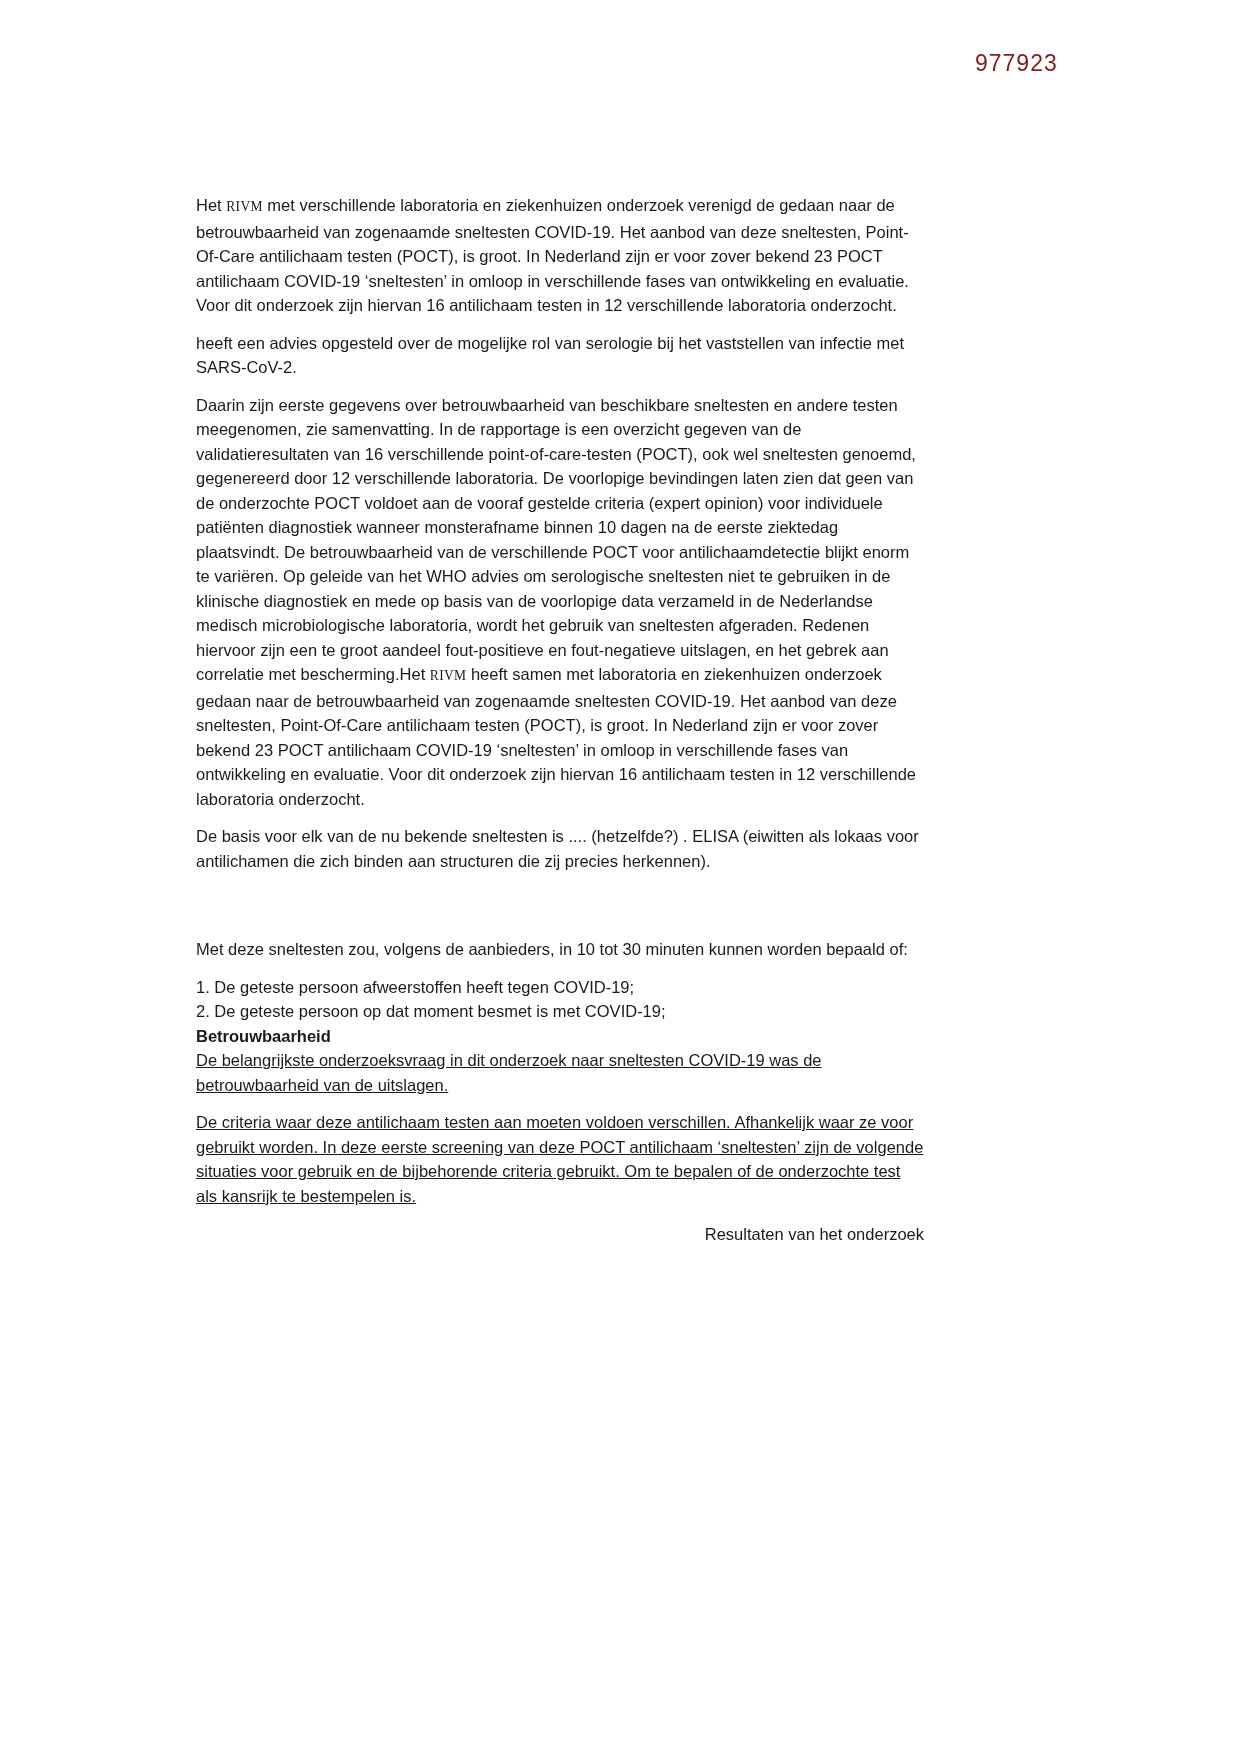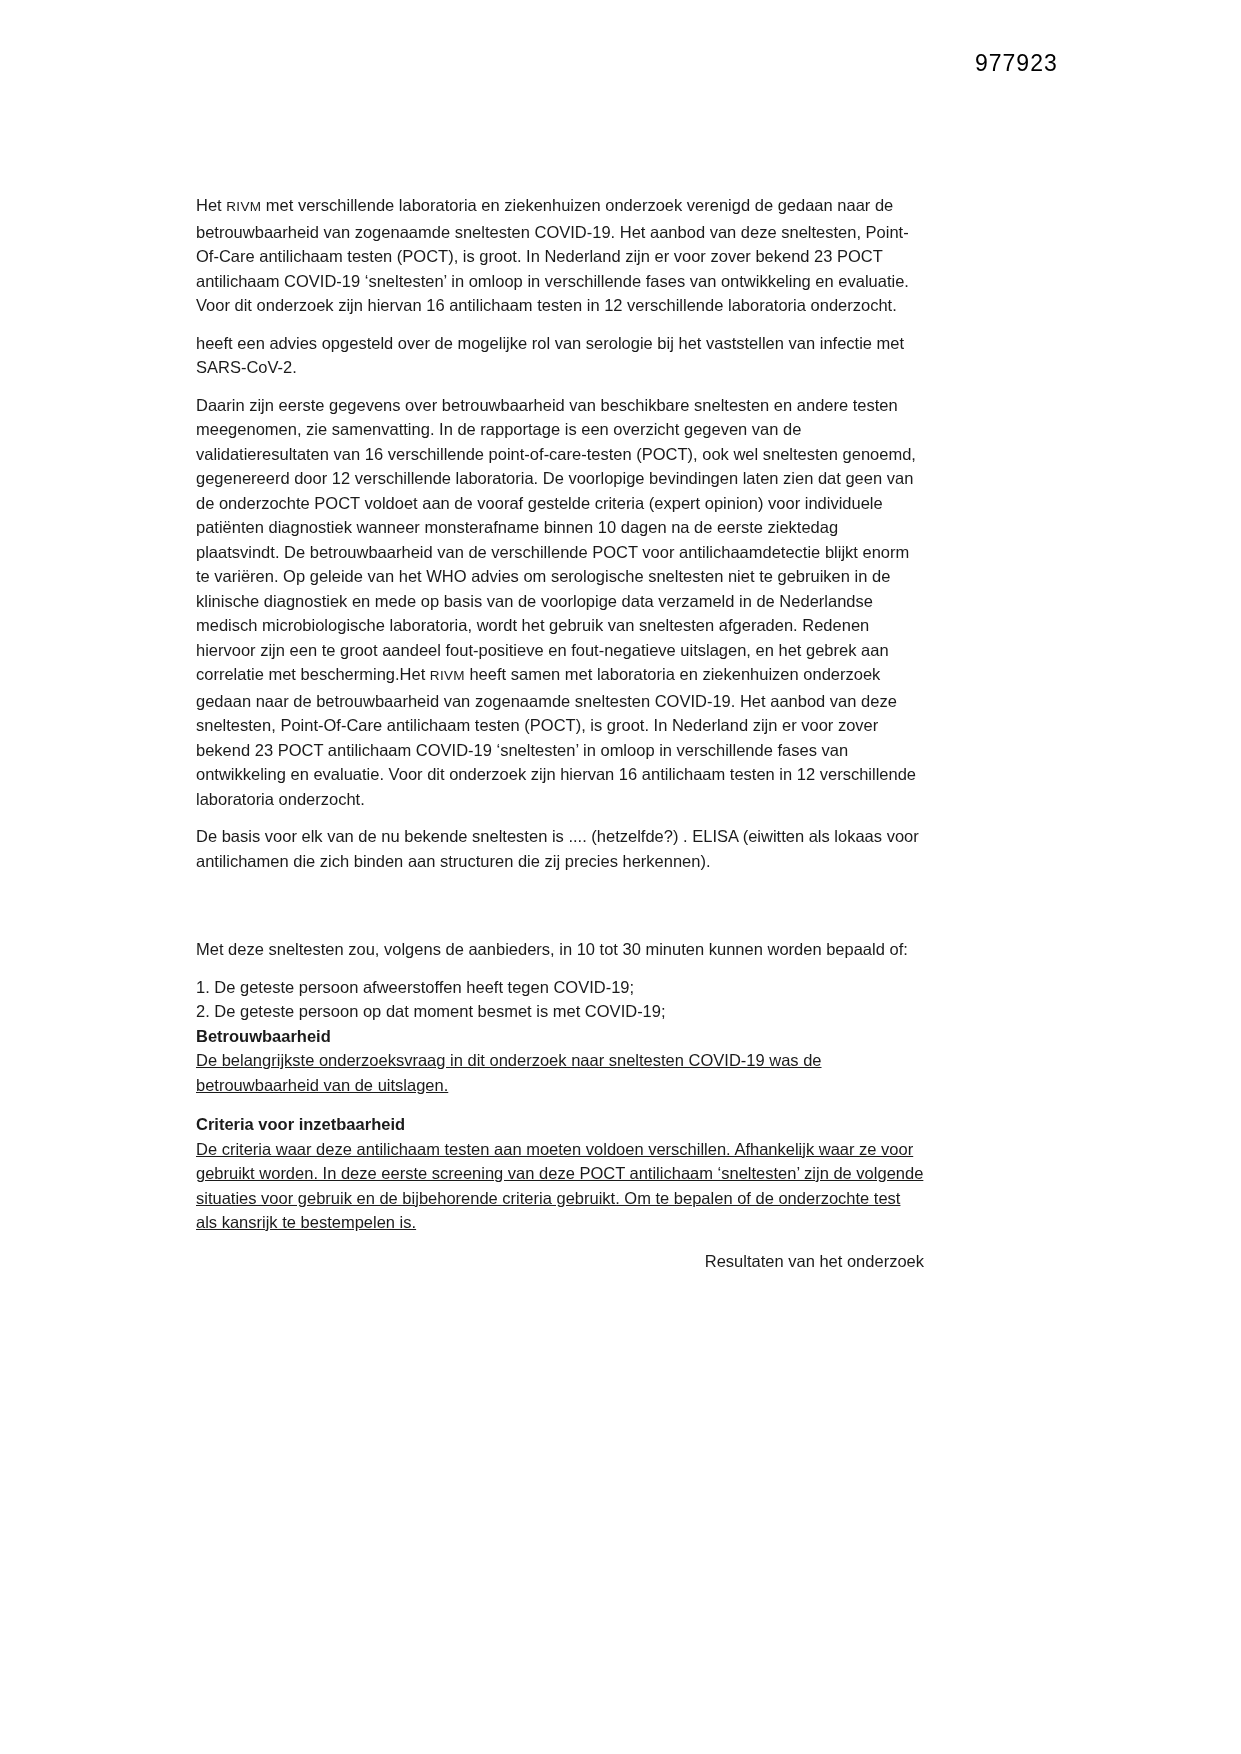--- a/index.html
+++ b/index.html
@@ -15,37 +15,38 @@
     font-family: "Liberation Sans", sans-serif;
     color: #1b1b1b;
     overflow: hidden;
   }
   .page-number {
     position: absolute;
     top: 50px;
     left: 975px;
     font-size: 23px;
     letter-spacing: 1px;
-    color: #000000;
+    color: #7f1d1d;
   }
   .content {
     position: absolute;
     top: 193px;
     left: 196px;
     width: 728px;
     font-size: 16.5px;
     line-height: 24.5px;
     text-align: left;
   }
   .para {
     margin: 0 0 13px 0;
   }
   .rivm {
     font-size: 0.82em;
     letter-spacing: 0.3px;
+    font-family: Liberation Serif, serif;
   }
   .block-gap-large {
     margin-top: 64px;
   }
   .block-gap-medium {
     margin-top: 40px;
   }
   .list-line {
     margin: 0;
   }
@@ -83,19 +84,18 @@
     <p class="para">De basis voor elk van de nu bekende sneltesten is .... (hetzelfde?) . ELISA (eiwitten als lokaas voor antilichamen die zich binden aan structuren die zij precies herkennen).</p>
 
     <p class="para block-gap-large">Met deze sneltesten zou, volgens de aanbieders, in 10 tot 30 minuten kunnen worden bepaald of:</p>
 
     <p class="list-line">1. De geteste persoon afweerstoffen heeft tegen COVID-19;</p>
     <p class="list-line">2. De geteste persoon op dat moment besmet is met COVID-19;</p>
 
     <p class="heading block-gap-medium">Betrouwbaarheid</p>
     <p class="heading-para">De belangrijkste onderzoeksvraag in dit onderzoek naar sneltesten COVID-19 was de betrouwbaarheid van de uitslagen.</p>
 
-    <p class="heading h2-spacing">Criteria voor inzetbaarheid</p>
     <p class="heading-para">De criteria waar deze antilichaam testen aan moeten voldoen verschillen. Afhankelijk waar ze voor gebruikt worden. In deze eerste screening van deze POCT antilichaam ‘sneltesten’ zijn de volgende situaties voor gebruik en de bijbehorende criteria gebruikt. Om te bepalen of de onderzochte test als kansrijk te bestempelen is.</p>
 
     <p class="para final-line">Resultaten van het onderzoek</p>
 
   </div>
 </div>
 
 </body></html>

